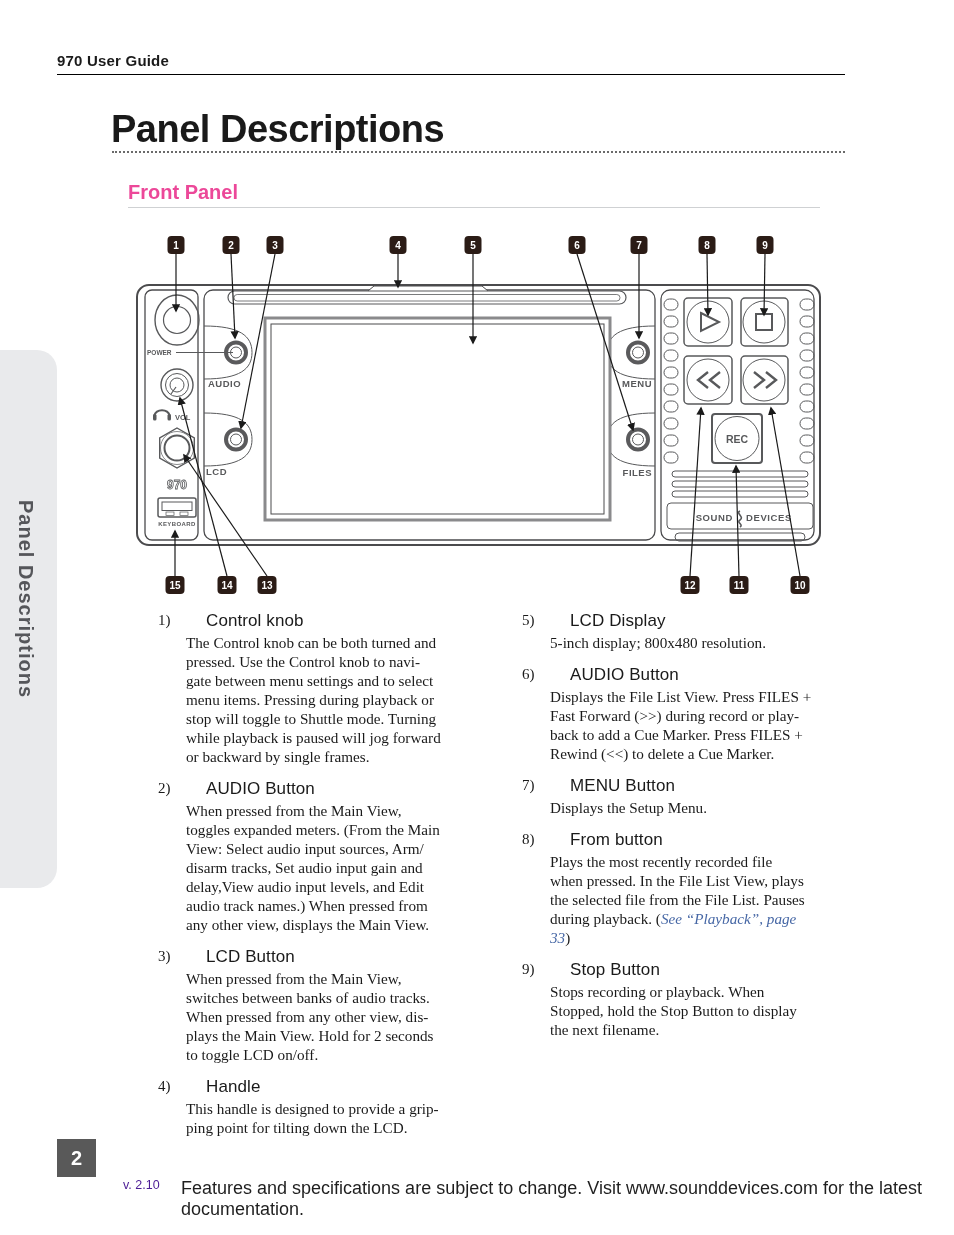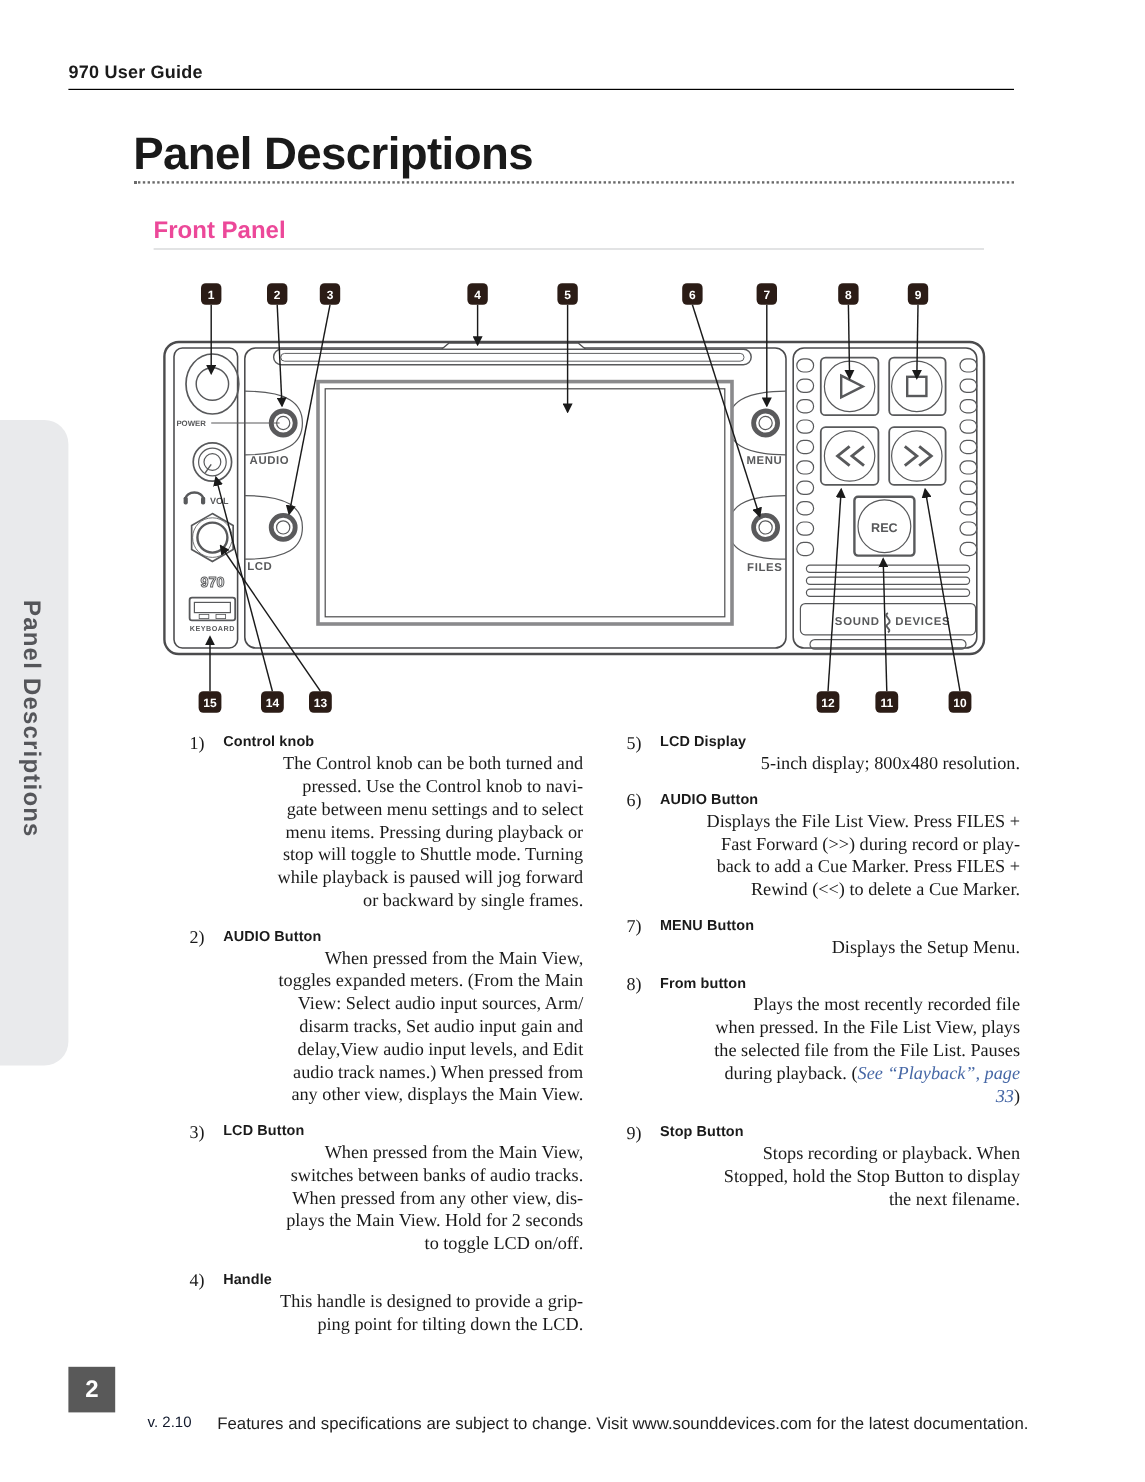--- a/index.html
+++ b/index.html
@@ -27,30 +27,30 @@
 
   
   .diagram { position:absolute; left:130px; top:225px; }
 
   
   .col { position:absolute; top:611px; width:332px; }
   .col-left { left:158px; }
   .col-right { left:522px; }
   .item { display:flex; margin-bottom:13px; }
   .item-num { width:28px; flex:0 0 28px; font-family:"Liberation Serif", serif; font-size:15px; padding-top:1px; }
-  .item-title { font-size:12px; font-weight:bold; margin-bottom:2px; letter-spacing:.1px; }
+  .item-title { font-size:17px; font-weight:normal; margin-bottom:2px; letter-spacing:.1px;margin-left:20px; }
   .item-body { font-family:"Liberation Serif", serif; font-size:15.2px; line-height:19px;
-               white-space:pre-line; width:300px;text-align:right; }
+               white-space:pre-line; width:300px; }
   .xref-link { color:#4667a5; font-style:italic; }
 
   
   .page-badge { position:absolute; left:57px; top:1139px; width:39px; height:38px; background:#595959;
                 color:#fff; font-size:20px; font-weight:bold; display:flex; align-items:center; justify-content:center; }
-  .footer-version { position:absolute; left:123px; top:1178px; font-size:12.5px; color:#0f172a; }
-  .footer-note { position:absolute; left:181px; top:1178px; font-size:14px; color:#1f1f1f; }
+  .footer-version { position:absolute; left:123px; top:1178px; font-size:12.5px; color:#4c1d95; }
+  .footer-note { position:absolute; left:181px; top:1178px; font-size:18px; color:#1f1f1f; }
 
   
   svg text.dl { font-family:"Liberation Sans", sans-serif; font-weight:bold; fill:#58595b; }
   svg .panel { fill:#fff; stroke:#4b4b4d; }
   svg .thin  { fill:none; stroke:#58595b; }
   svg .cline { stroke:#1a1a1a; stroke-width:1.2; }
   svg .badge rect { fill:#2b1c16; }
   svg .badge text { font-family:"Liberation Sans", sans-serif; font-weight:bold; font-size:10px; fill:#fff; text-anchor:middle; }
 </style>
 </head>

